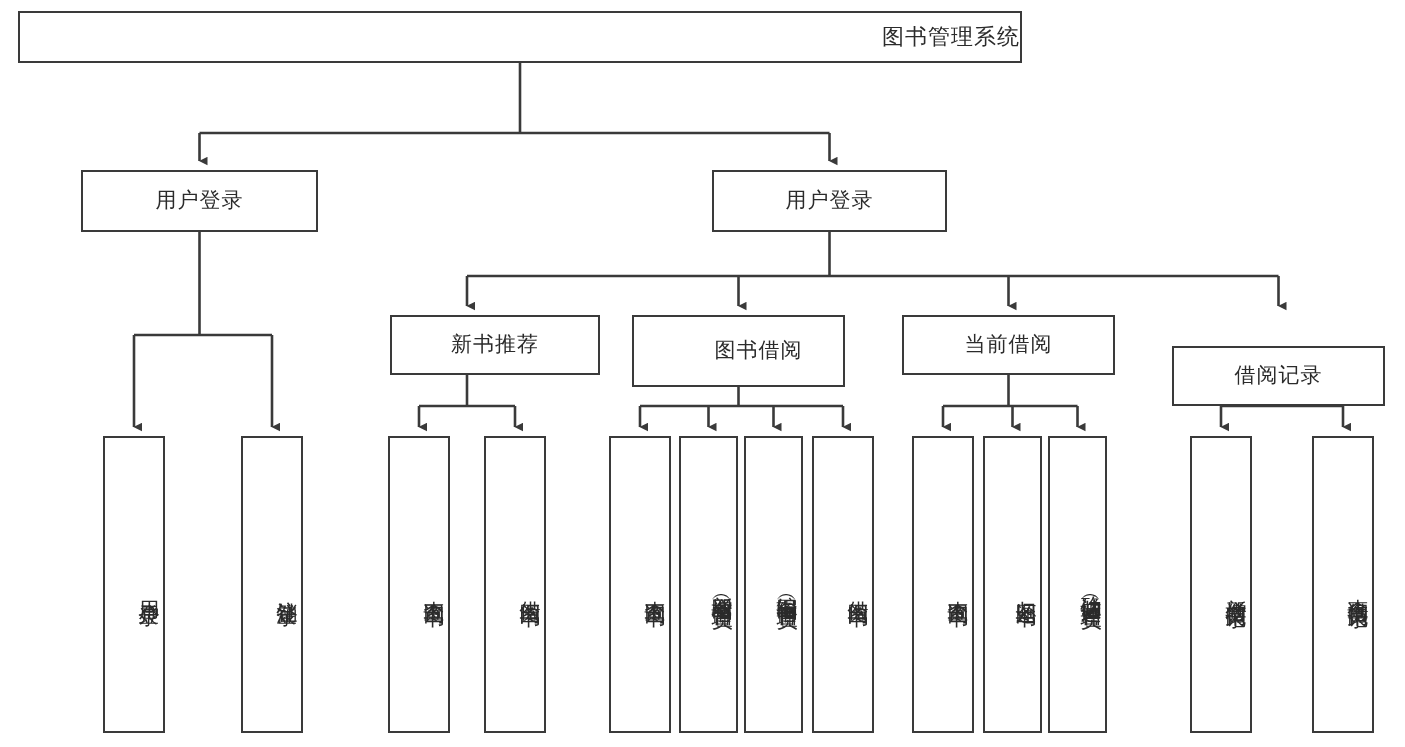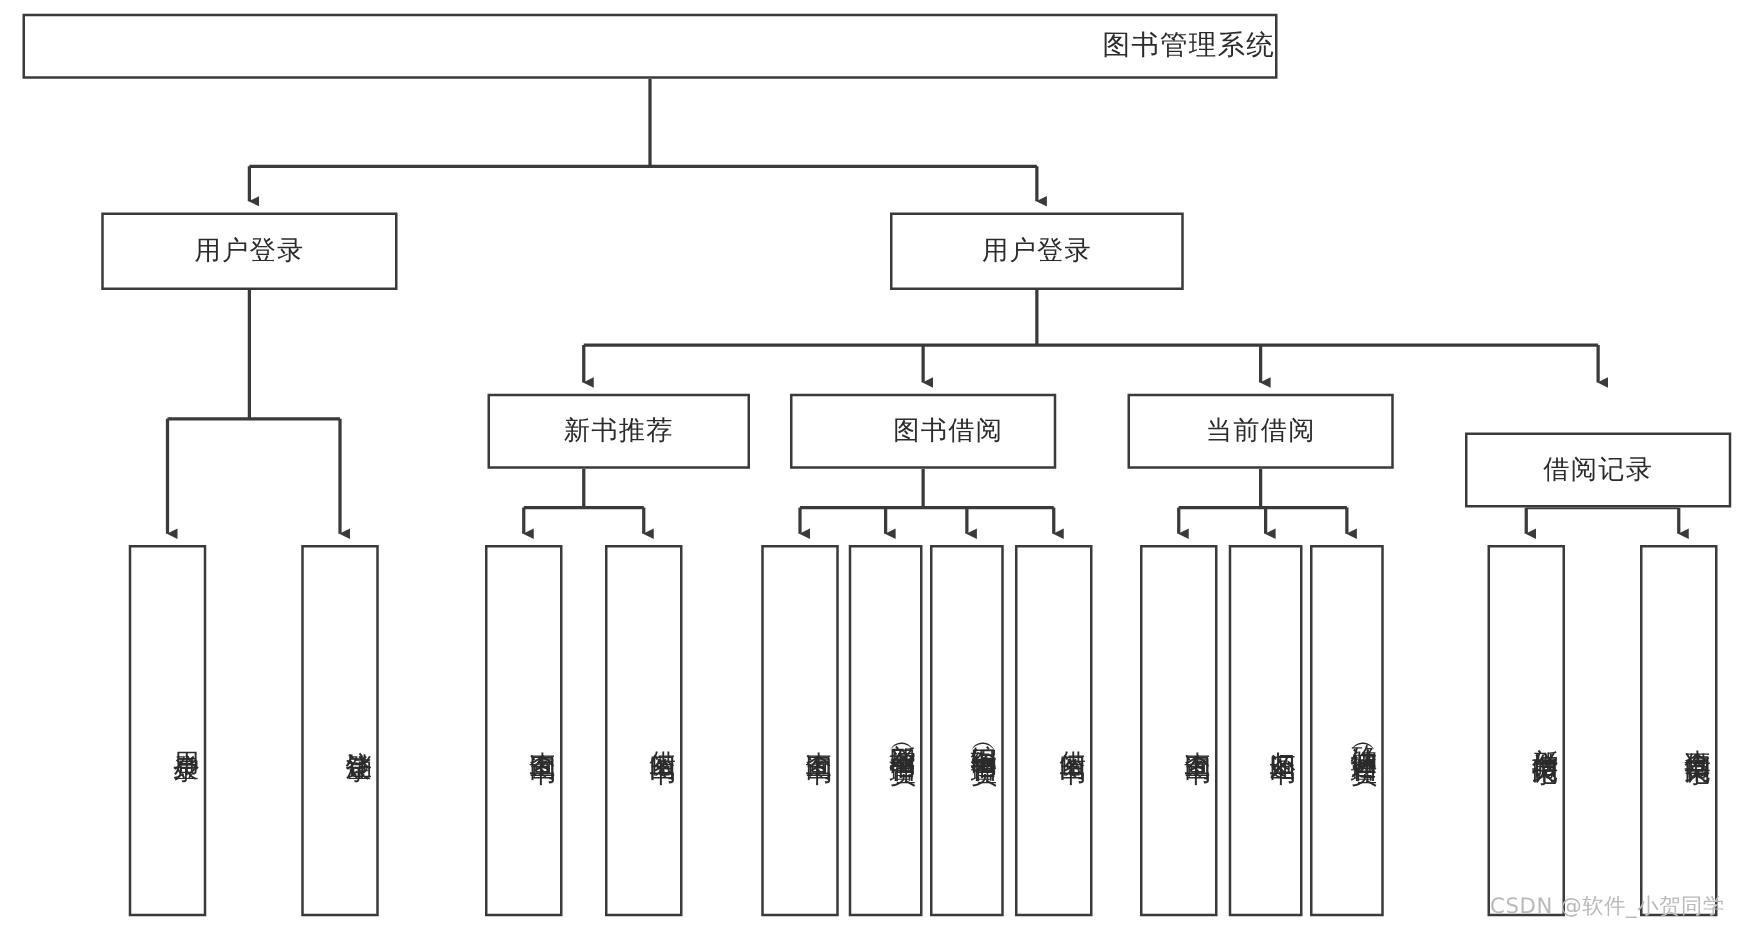--- a/index.html
+++ b/index.html
@@ -120,21 +120,21 @@
       </div>
       <div class="node horiz" style="left: 81px; top: 170px; width: 237px; height: 62px;">
         <span class="htext">用户登录</span>
       </div>
       <div class="node horiz" style="left: 712px; top: 170px; width: 235px; height: 62px;">
         <span class="htext">用户登录</span>
       </div>
       <div class="node horiz" style="left: 362px; top: 315px; width: 210px; height: 60px; margin-left: 28px;">
         <span class="htext">新书推荐</span>
       </div>
-      <div class="node horiz" style="left: 632px; top: 315px; width: 213px; height: 60px; padding-left: 40px;">
+      <div class="node horiz" style="left: 632px; top: 315px; width: 213px; height: 72px; padding-left: 40px;">
         <span class="htext">图书借阅</span>
       </div>
       <div class="node horiz" style="left: 902px; top: 315px; width: 213px; height: 60px; text-align: right;">
         <span class="htext">当前借阅</span>
       </div>
       <div class="node horiz" style="left: 1172px; top: 315px; width: 213px; height: 60px; margin-top: 31px;">
         <span class="htext">借阅记录</span>
       </div>
       <div class="node vert" style="left: 103px; top: 436px; width: 62px; height: 297px;">
         <span class="vtext">用户登录</span>
@@ -170,14 +170,13 @@
         <span class="vtext">确认归还（管理员）</span>
       </div>
       <div class="node vert" style="left: 1190px; top: 436px; width: 62px; height: 297px;">
         <span class="vtext">新增借阅记录</span>
       </div>
       <div class="node vert" style="left: 1312px; top: 436px; width: 62px; height: 297px;">
         <span class="vtext">查询借阅记录</span>
       </div>
     </div>
 
-  <div class="watermark" style="left:1192px; top:713px;">CSDN @软件_小贺同学</div>
 </div>
 
 </body></html>

